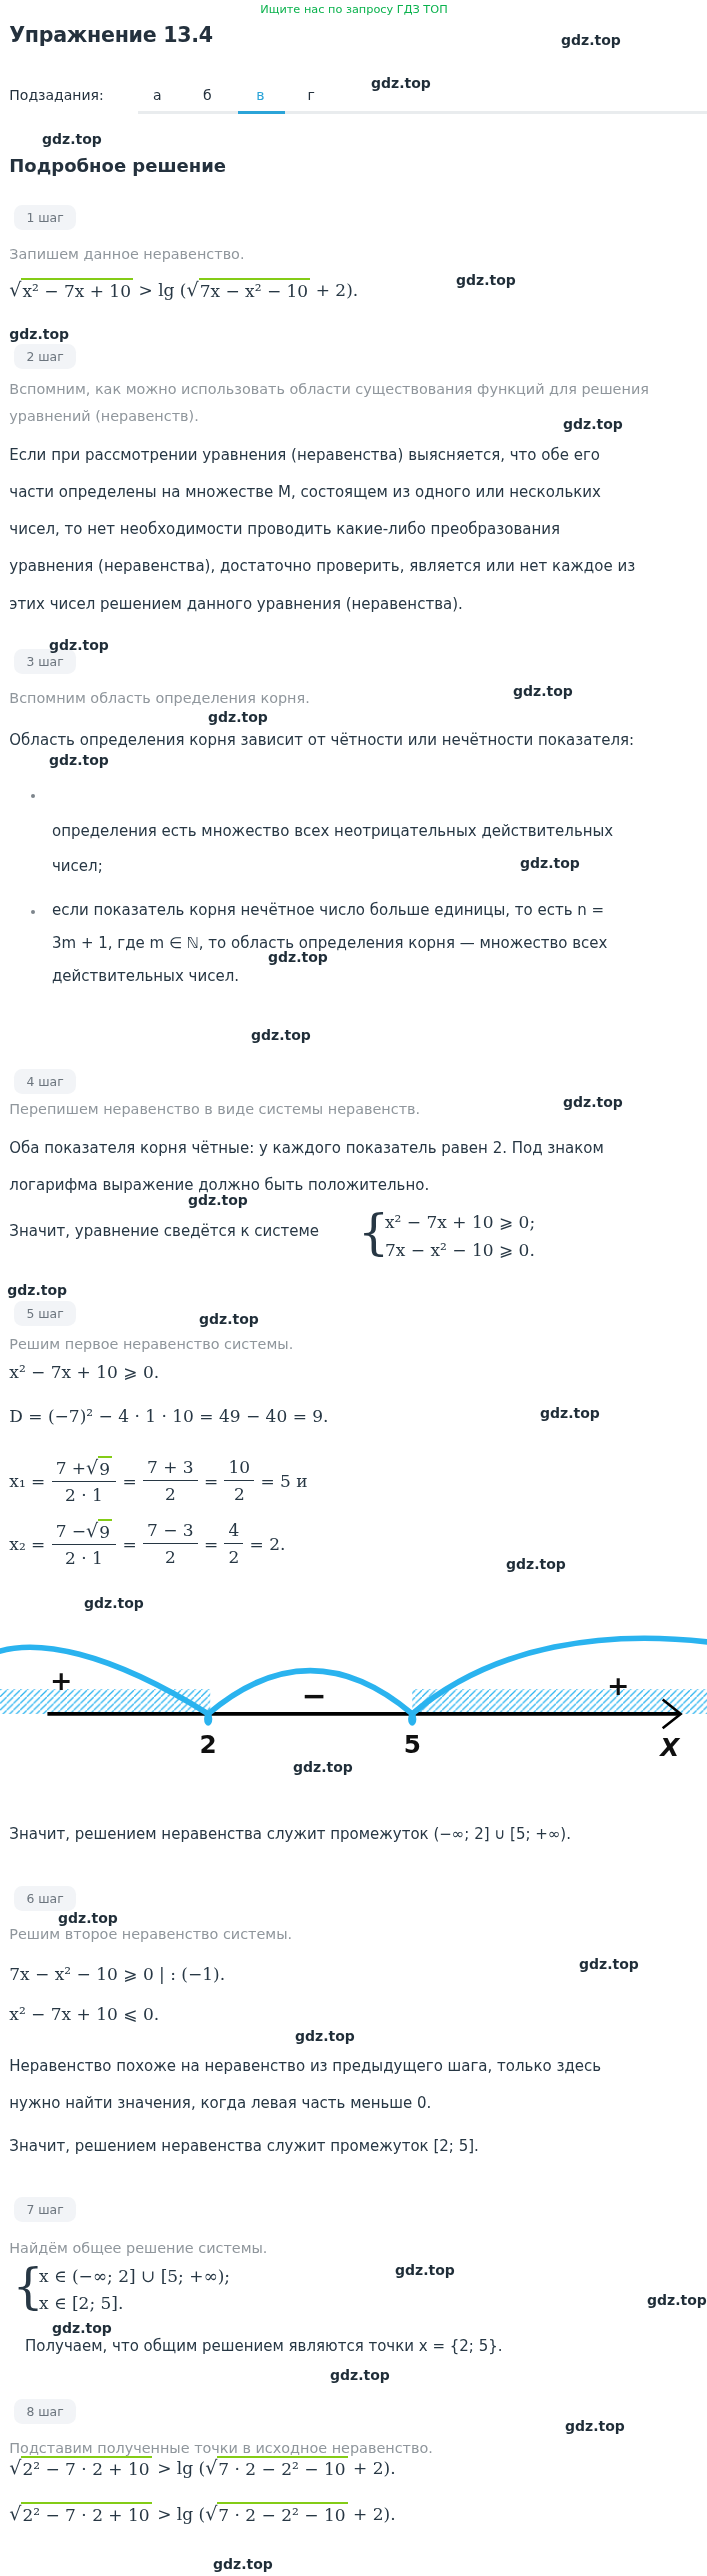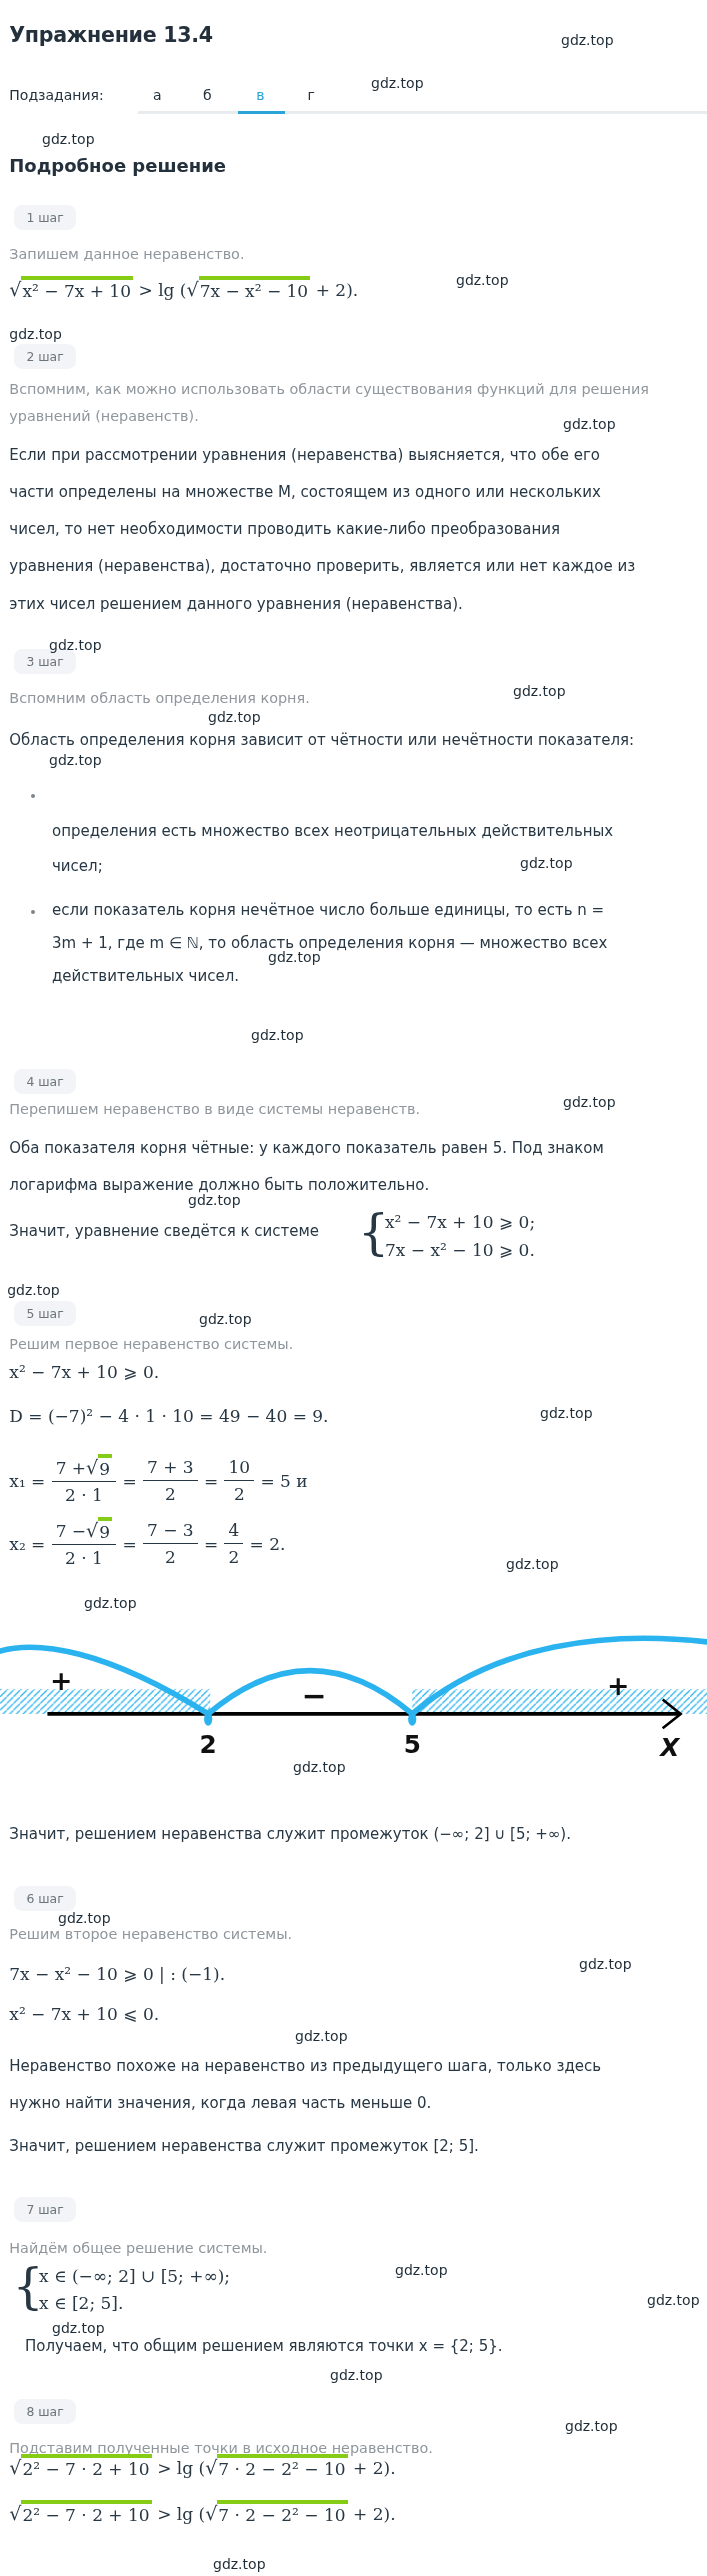--- a/index.html
+++ b/index.html
@@ -13,36 +13,37 @@
   .tab.active{color:#2ba4d8;}
   .tabline{left:138px;top:111px;width:570px;height:2.6px;background:#e9ecee;}
   .tabline-active{left:238px;top:111px;width:47px;height:2.6px;background:#2ba4d8;z-index:2;}
   .section-heading{left:9.3px;top:155px;font-size:18px;font-weight:700;color:#24313d;}
   .badge{background:#f2f4f7;color:#6c757e;font-size:12.4px;padding:5.2px 12.4px;border-radius:8.2px;}
   .lead{color:#8f969c;font-size:14.4px;}
   .txt{color:#273744;font-size:15px;}
   .math{font-family:"DejaVu Serif","Liberation Serif",serif;font-size:17px;color:#273744;}
   .sq{white-space:nowrap;}
   .sq::before{content:"√";font-size:1.12em;}
-  .sq .r{border-top:4px solid #84cc16;padding:0.5px 2.1px 0 1px;}
+  .sq .r{border-top:2px solid #84cc16;padding:0.5px 2.1px 0 1px;}
   .fracrow{display:flex;align-items:center;font-family:"DejaVu Serif","Liberation Serif",serif;
            font-size:17px;color:#273744;}
   .frac{display:inline-flex;flex-direction:column;align-items:center;margin:0 6.2px;}
   .frac .num{border-bottom:1px solid #273744;padding:0 4.1px 3.1px;display:flex;align-items:flex-end;}
   .frac .den{padding-top:3.1px;}
   .sysbrace{font-family:"DejaVu Serif","Liberation Serif",serif;font-size:49px;font-weight:400;
             color:#273744;line-height:1.18;}
   .bullet-dot{width:4.1px;height:4.1px;border-radius:50%;background:#7d858c;}
-  .wm{position:absolute;color:#1f2d38;font-size:14px;font-weight:400;white-space:nowrap;}
+  .wm{position:absolute;color:#1f2d38;font-size:14px;font-weight:700;white-space:nowrap;}
 </style>
 </head>
 <body>
 
 <div class="page">
 
+  <div class="abs tagline">Ищите нас по запросу ГДЗ ТОП</div>
   <div class="abs title">Упражнение 13.4</div>
 
   <div class="abs subtasks-label">Подзадания:</div>
   <div class="abs tab" style="left:147px;">а</div>
   <div class="abs tab" style="left:197px;">б</div>
   <div class="abs tab active" style="left:250px;">в</div>
   <div class="abs tab" style="left:301px;">г</div>
   <div class="abs tabline"></div>
   <div class="abs tabline-active"></div>
 
@@ -69,21 +70,21 @@
   <div class="abs bullet-dot" style="left:31px;top:794px;"></div>
   <div class="abs txt" style="left:52px;top:822px;">определения есть множество всех неотрицательных действительных</div>
   <div class="abs txt" style="left:52px;top:857px;">чисел;</div>
   <div class="abs bullet-dot" style="left:31px;top:910px;"></div>
   <div class="abs txt" style="left:52px;top:901px;">если показатель корня нечётное число больше единицы, то есть n =</div>
   <div class="abs txt" style="left:52px;top:934px;">3m + 1, где m ∈ ℕ, то область определения корня — множество всех</div>
   <div class="abs txt" style="left:52px;top:967px;">действительных чисел.</div>
 
   <div class="abs badge" style="left:14px;top:1069px;">4 шаг</div>
   <div class="abs lead" style="left:9.3px;top:1101px;">Перепишем неравенство в виде системы неравенств.</div>
-  <div class="abs txt" style="left:9.3px;top:1139px;">Оба показателя корня чётные: у каждого показатель равен 5. Под знаком</div>
+  <div class="abs txt" style="left:9.3px;top:1139px;">Оба показателя корня чётные: у каждого показатель равен 2. Под знаком</div>
   <div class="abs txt" style="left:9.3px;top:1176px;">логарифма выражение должно быть положительно.</div>
   <div class="abs txt" style="left:9.3px;top:1222px;">Значит, уравнение сведётся к системе</div>
   <div class="abs sysbrace" style="left:358px;top:1204px;">{</div>
   <div class="abs math" style="left:385px;top:1212px;">x² − 7x + 10 ⩾ 0;</div>
   <div class="abs math" style="left:385px;top:1240px;">7x − x² − 10 ⩾ 0.</div>
 
   <div class="abs badge" style="left:14px;top:1301px;">5 шаг</div>
   <div class="abs lead" style="left:9.3px;top:1336px;">Решим первое неравенство системы.</div>
   <div class="abs math" style="left:9.3px;top:1362px;">x² − 7x + 10 ⩾ 0.</div>
   <div class="abs math" style="left:9.3px;top:1406px;">D = (−7)² − 4 · 1 · 10 = 49 − 40 = 9.</div>

